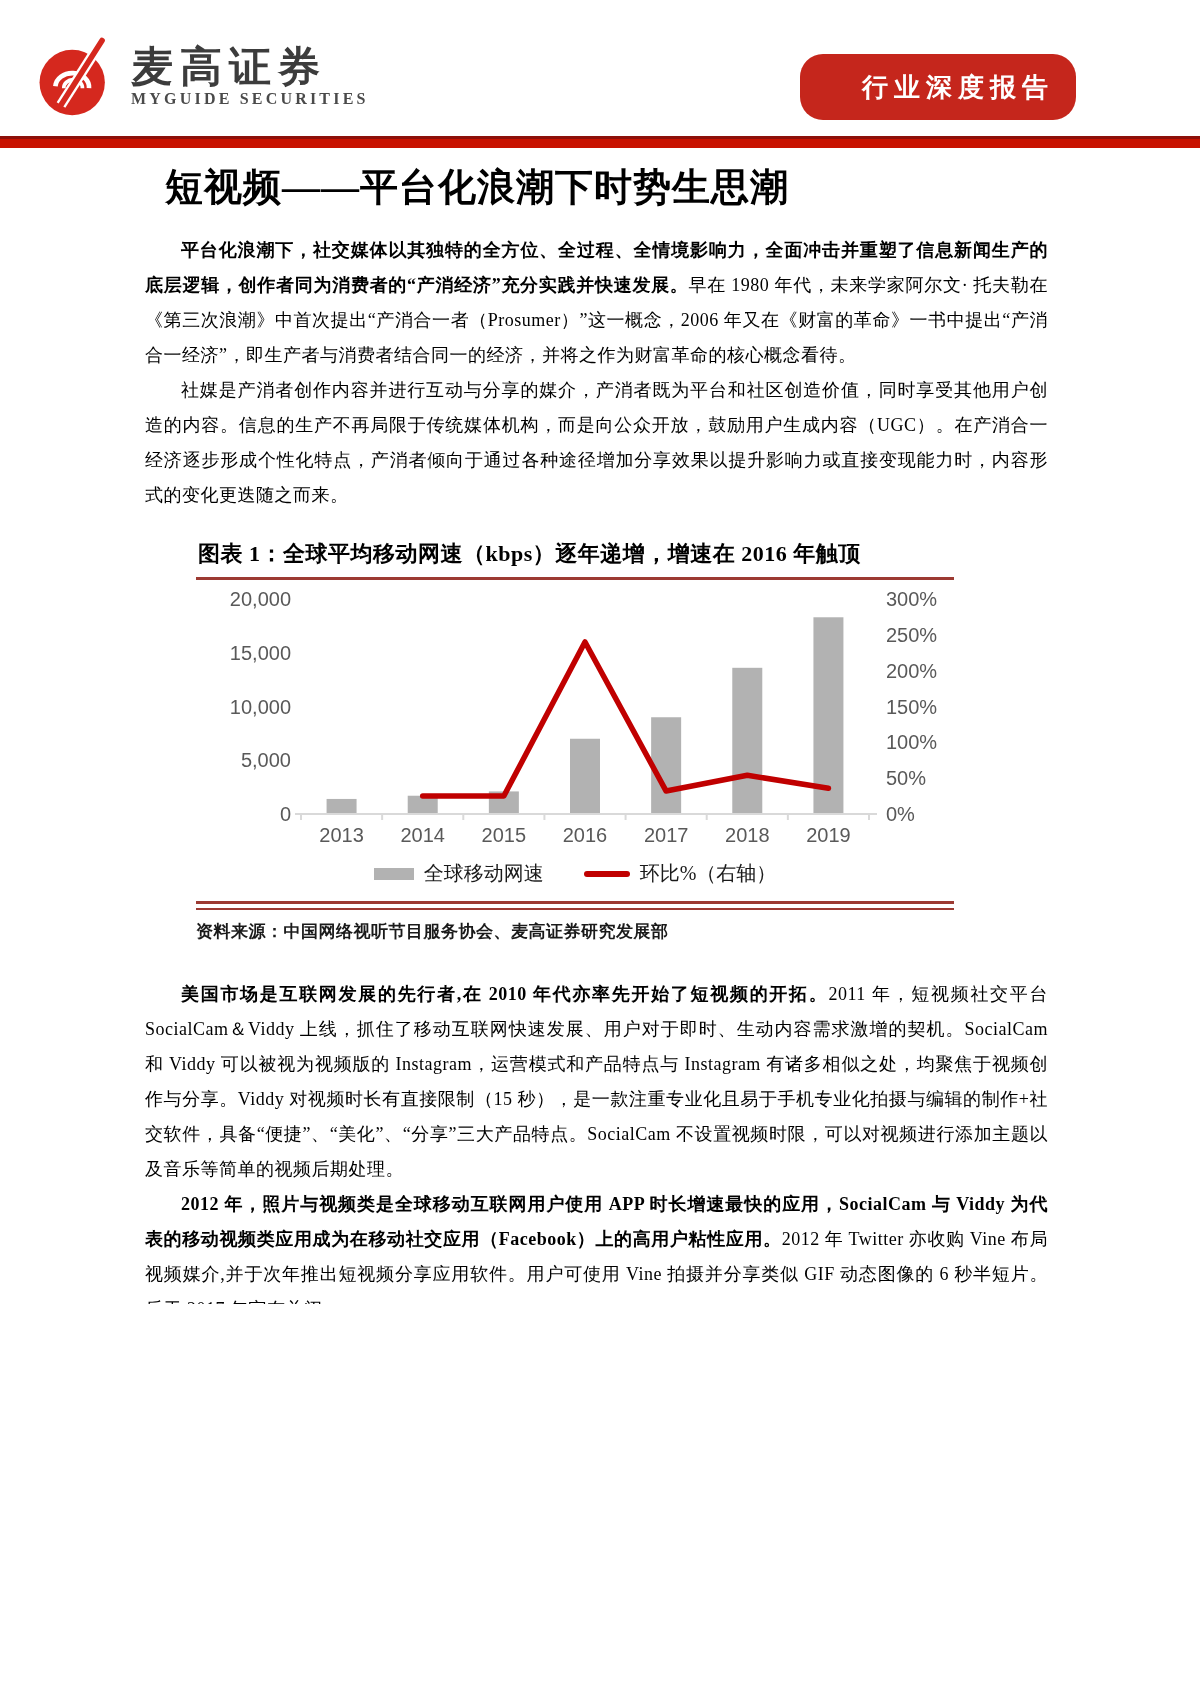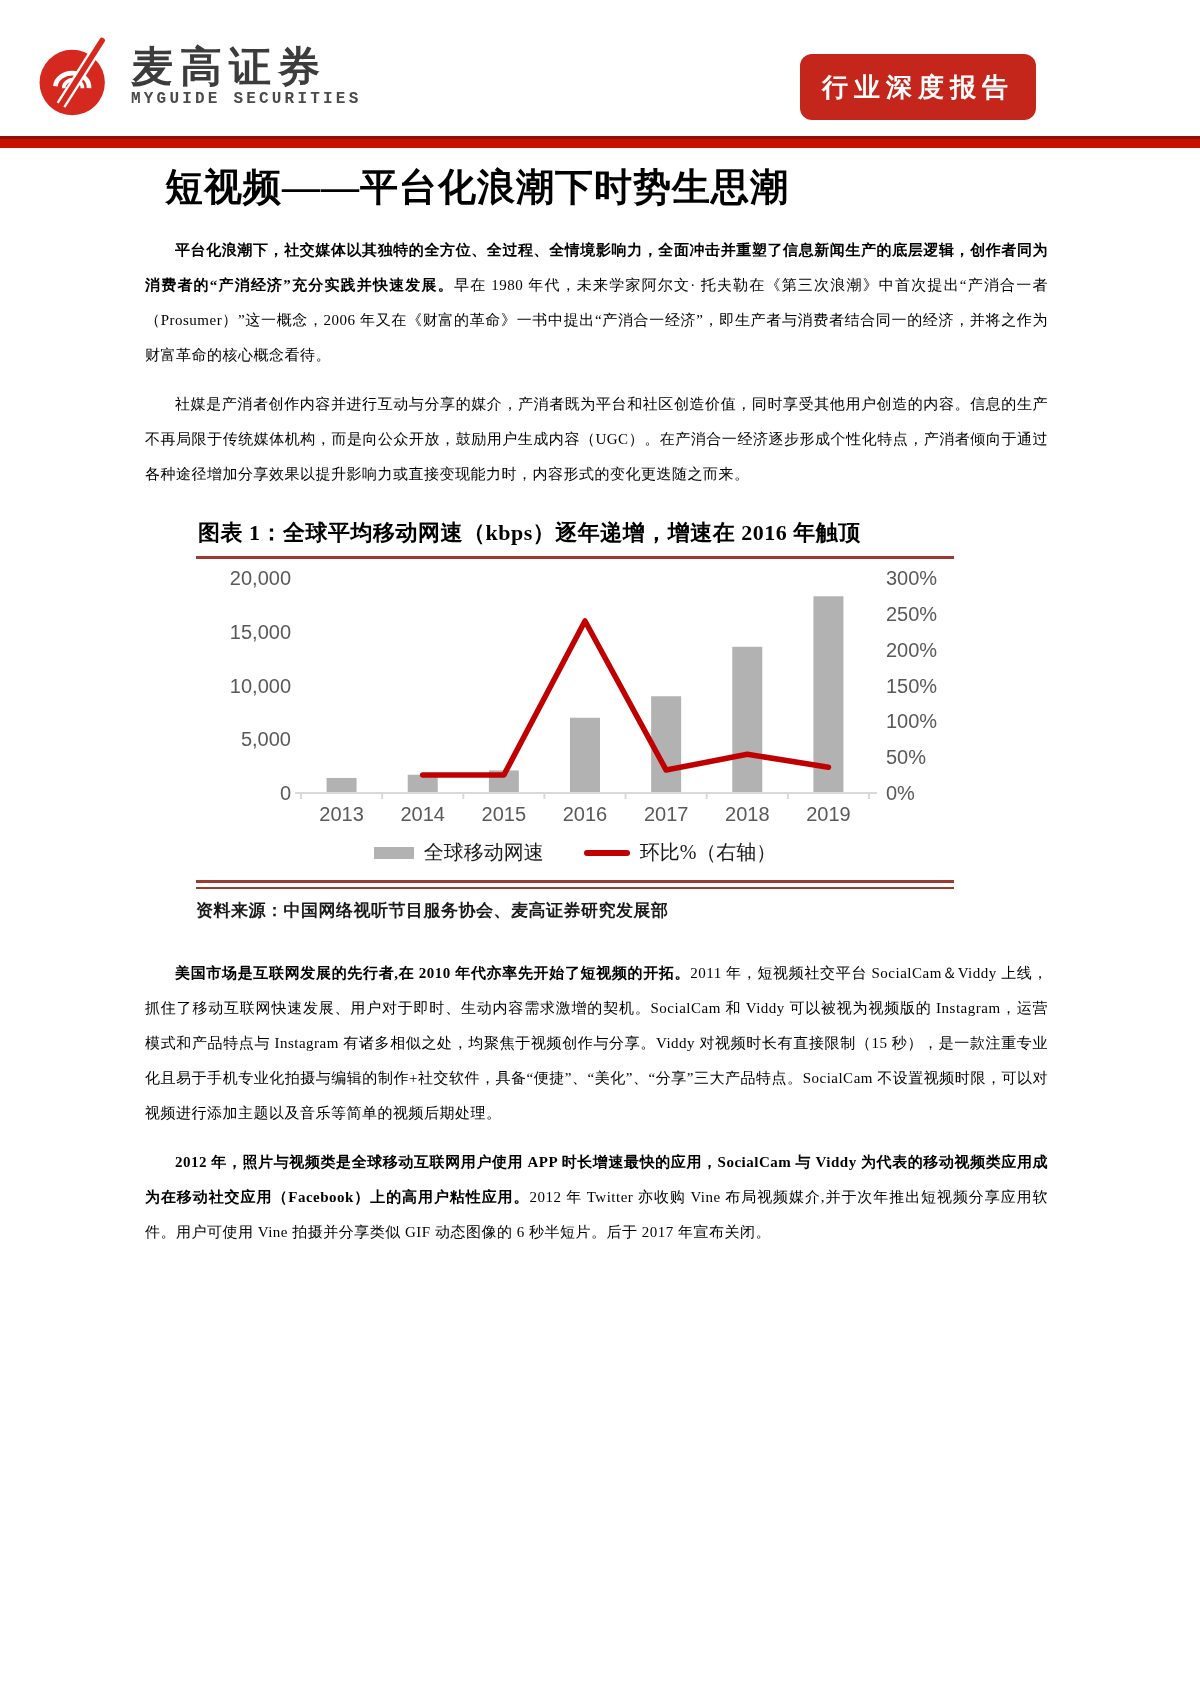--- a/index.html
+++ b/index.html
@@ -4,32 +4,32 @@
 <style>
   html,body{margin:0;padding:0;background:#ffffff;}
   .page{position:relative;width:1200px;height:1304px;background:#fff;overflow:hidden;
         font-family:"Liberation Serif","DejaVu Serif",serif;color:#000;}
 
   
   .logo{position:absolute;left:33px;top:34px;display:flex;align-items:center;gap:14px;}
   .logo-mark{width:84px;height:84px;flex:0 0 auto;}
   .logo-cn{font-family:"Liberation Sans","DejaVu Sans",sans-serif;font-size:42px;font-weight:bold;
            color:#3c3c3c;letter-spacing:7px;line-height:1.1;}
-  .logo-en{font-family:Liberation Mono, monospace;font-size:16px;font-weight:bold;
+  .logo-en{font-family:Liberation Serif, serif;font-size:16px;font-weight:bold;
            color:#4a4a4a;letter-spacing:3.2px;}
   .badge{position:absolute;left:800px;top:54px;width:236px;height:66px;background:#c5261c;
-         border-radius:12px;display:flex;align-items:center;justify-content:center;}
+         border-radius:23px;display:flex;align-items:center;justify-content:center;padding-left:40px;}
   .badge span{color:#fff;font-size:26px;letter-spacing:6px;font-weight:bold;}
   .band{position:absolute;left:0;top:136px;width:1200px;height:9px;background:#c81200;
         border-top:3px solid #8d100a;}
 
   
   .content{position:absolute;top:148px;left:0;right:7px;padding:0 145px;}
   h1.page-title{margin:14px 0 20px 20px;font-size:38px;font-weight:bold;color:#000;letter-spacing:1px;}
-  p.body-para{margin:14px 0;font-size:15px;line-height:35px;text-align:justify;
+  p.body-para{margin:0 0;font-size:18px;line-height:35px;text-align:justify;
               text-indent:2em;letter-spacing:0.5px;}
   .seg-bold{font-weight:bold;}
 
   
   .figure{margin:26px 0 34px 51px;width:758px;}
   .figure-caption{font-size:22px;font-weight:bold;letter-spacing:0.5px;padding-left:2px;}
   .figure-rule{height:0;border-top:3px solid #9c3a32;margin-top:8px;}
   .chart-wrap{margin-top:12px;}
   svg text.ax{font-family:"Liberation Sans","DejaVu Sans",sans-serif;font-size:20px;fill:#595959;}
   .legend-row{display:flex;justify-content:center;align-items:center;gap:40px;margin:6px 0 14px 0;}

